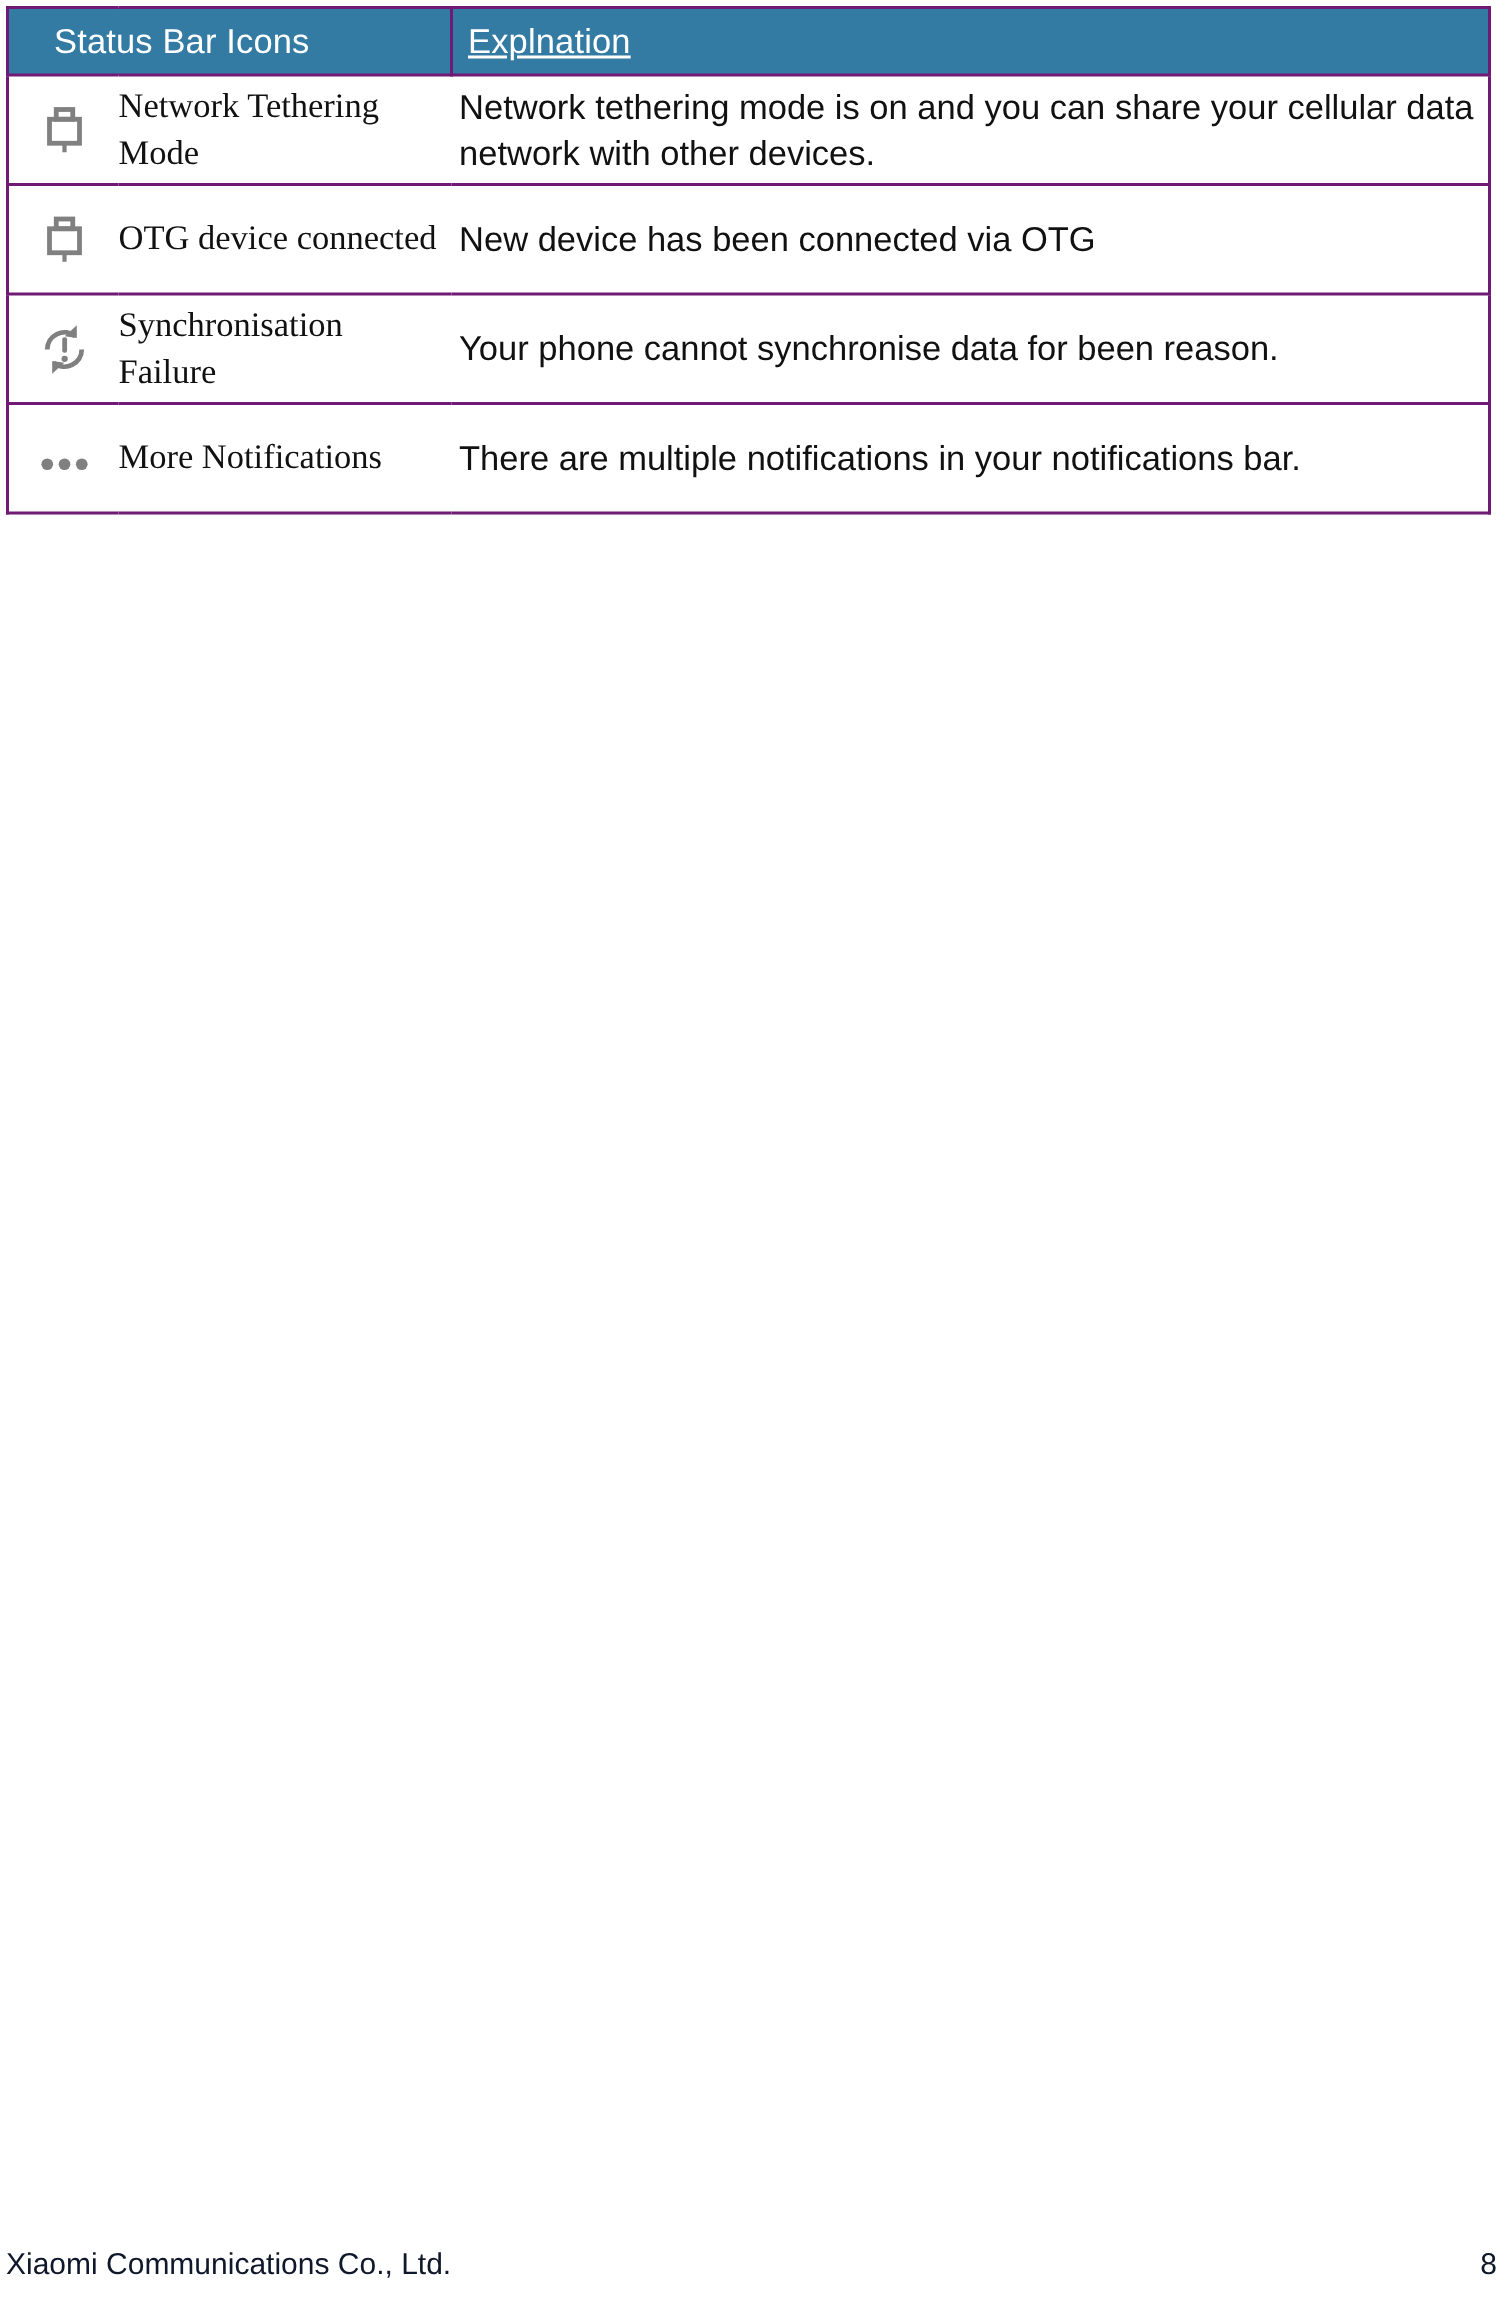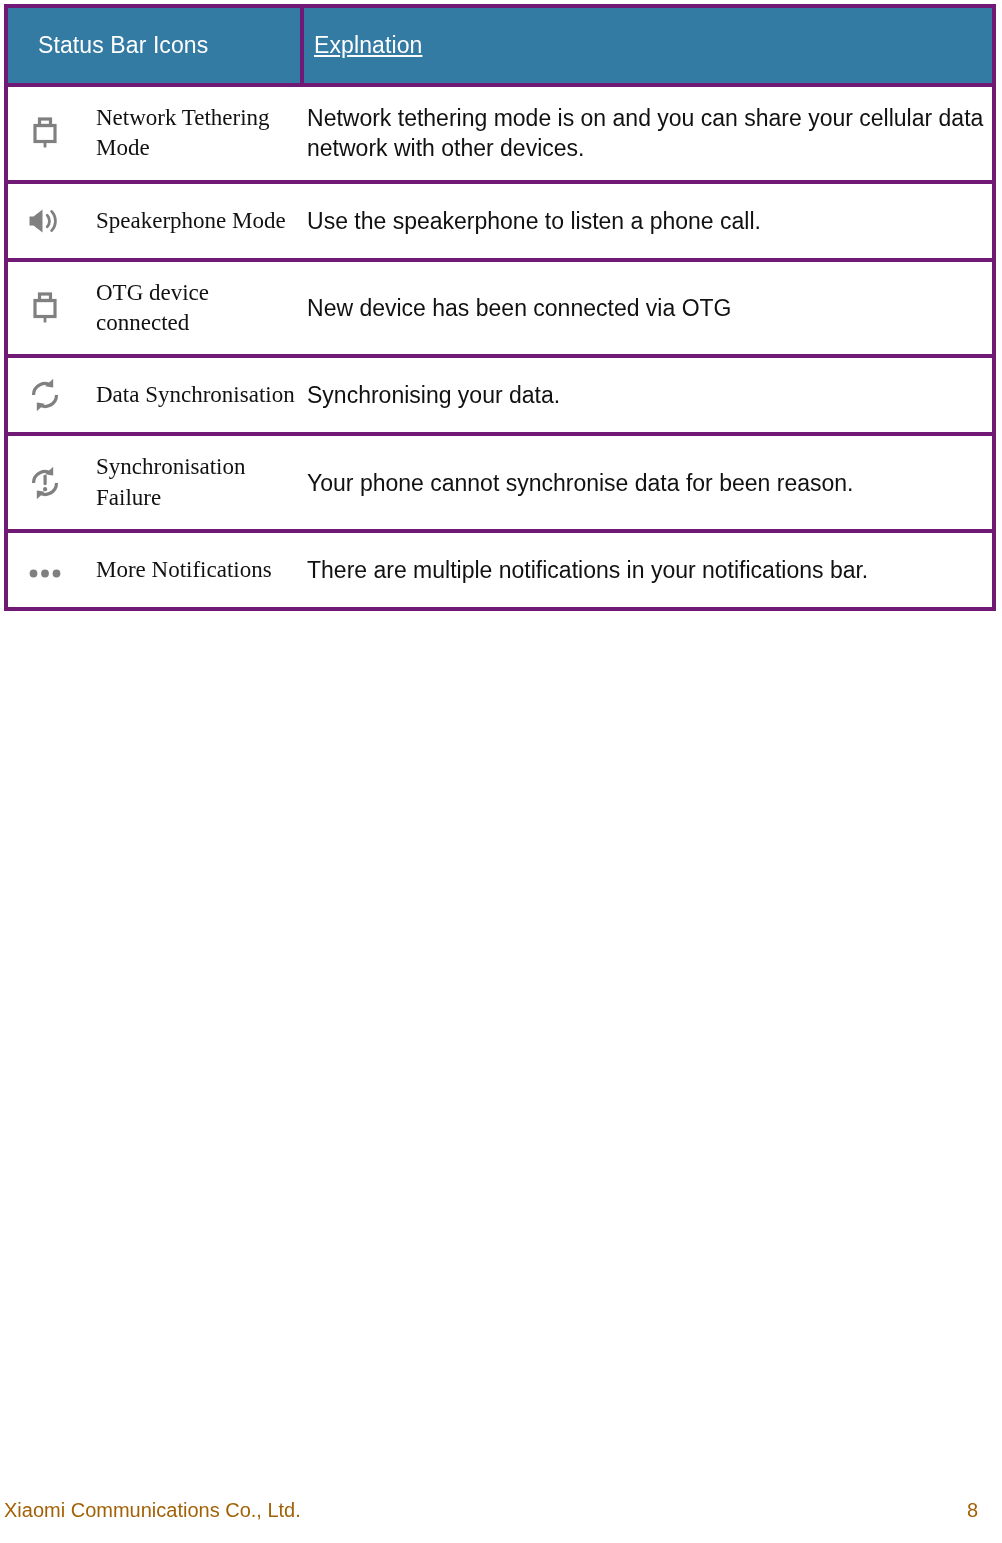--- a/index.html
+++ b/index.html
@@ -29,22 +29,22 @@
     position: absolute;
     left: 4px;
     top: 4px;
     width: 990px;
     border-collapse: collapse;
     table-layout: fixed;
   }
 
   .icon-table th,
   .icon-table td {
-    border: 4px solid #701a75;
-    padding: 16px;
+    border: 2px solid #701a75;
+    padding: 0;
     vertical-align: middle;
   }
 
   thead th {
     background: #347ba4;
     color: #ffffff;
     font-weight: normal;
     font-size: 23px;
     text-align: left;
     height: 43px;
@@ -94,25 +94,25 @@
     height: 42px;
     vertical-align: middle;
     line-height: 0;
   }
   .glyph svg { display: block; }
 
   
   .footer {
     position: absolute;
     left: 4px;
-    right: 24px;
+    right: 4px;
     bottom: 18px;
     height: 26px;
     font-size: 20px;
-    color: #a16207;
+    color: #0f172a;
   }
   .footer-left {
     position: absolute;
     left: 0;
     top: 0;
   }
   .footer-right {
     position: absolute;
     right: 0;
     top: 0;
@@ -147,64 +147,37 @@
               </g>
               <rect x="19.6" y="29.5" width="2.8" height="6" fill="#808080"></rect>
             </svg>
           </span>
         </td>
         <td class="cell-label">Network Tethering Mode</td>
         <td class="cell-desc">Network tethering mode is on and you can share your cellular data network with other devices.</td>
       </tr>
 
 
-      <tr>
-        <td class="cell-icon">
-          <span class="glyph">
-            <svg viewBox="0 0 42 42" width="42" height="42" aria-hidden="true">
-              <path d="M18.5 9.5 L9.5 16.5 H5.5 V25.5 H9.5 L18.5 32.5 Z" fill="#808080"></path>
-              <path d="M23.2 15.2 a8.5 8.5 0 0 1 0 11.6" fill="none" stroke="#808080" stroke-width="2.8" stroke-linecap="round"></path>
-              <path d="M27.6 11.4 a14 14 0 0 1 0 19.2" fill="none" stroke="#808080" stroke-width="2.8" stroke-linecap="round"></path>
-            </svg>
-          </span>
-        </td>
-        <td class="cell-label">Speakerphone Mode</td>
-        <td class="cell-desc">Use the speakerphone to listen a phone call.</td>
-      </tr>
 
       <tr>
         <td class="cell-icon">
           <span class="glyph">
             <svg viewBox="0 0 42 42" width="42" height="42" aria-hidden="true">
               <g fill="none" stroke="#808080" stroke-width="3.2">
                 <rect x="15.5" y="7" width="11" height="6.5"></rect>
                 <rect x="11" y="13.5" width="20" height="16"></rect>
               </g>
               <rect x="19.6" y="29.5" width="2.8" height="6" fill="#808080"></rect>
             </svg>
           </span>
         </td>
         <td class="cell-label">OTG device connected</td>
         <td class="cell-desc">New device has been connected via OTG</td>
       </tr>
 
-      <tr>
-        <td class="cell-icon">
-          <span class="glyph">
-            <svg viewBox="0 0 42 42" width="42" height="42" aria-hidden="true">
-              <path d="M9.5 21 a11.5 11.5 0 0 1 18.6 -9.0" fill="none" stroke="#808080" stroke-width="3.2" stroke-linecap="butt"></path>
-              <path d="M32.5 21 a11.5 11.5 0 0 1 -18.6 9.0" fill="none" stroke="#808080" stroke-width="3.2" stroke-linecap="butt"></path>
-              <path d="M29.2 4.8 L29.2 13.4 L21.2 12.2 Z" fill="#808080"></path>
-              <path d="M12.8 37.2 L12.8 28.6 L20.8 29.8 Z" fill="#808080"></path>
-            </svg>
-          </span>
-        </td>
-        <td class="cell-label">Data Synchronisation</td>
-        <td class="cell-desc">Synchronising your data.</td>
-      </tr>
 
       <tr>
         <td class="cell-icon">
           <span class="glyph">
             <svg viewBox="0 0 42 42" width="42" height="42" aria-hidden="true">
               <path d="M9.5 21 a11.5 11.5 0 0 1 18.6 -9.0" fill="none" stroke="#808080" stroke-width="3.2" stroke-linecap="butt"></path>
               <path d="M32.5 21 a11.5 11.5 0 0 1 -18.6 9.0" fill="none" stroke="#808080" stroke-width="3.2" stroke-linecap="butt"></path>
               <path d="M29.2 4.8 L29.2 13.4 L21.2 12.2 Z" fill="#808080"></path>
               <path d="M12.8 37.2 L12.8 28.6 L20.8 29.8 Z" fill="#808080"></path>
               <rect x="19.5" y="12.8" width="3.2" height="10.4" rx="1.4" fill="#808080"></rect>

